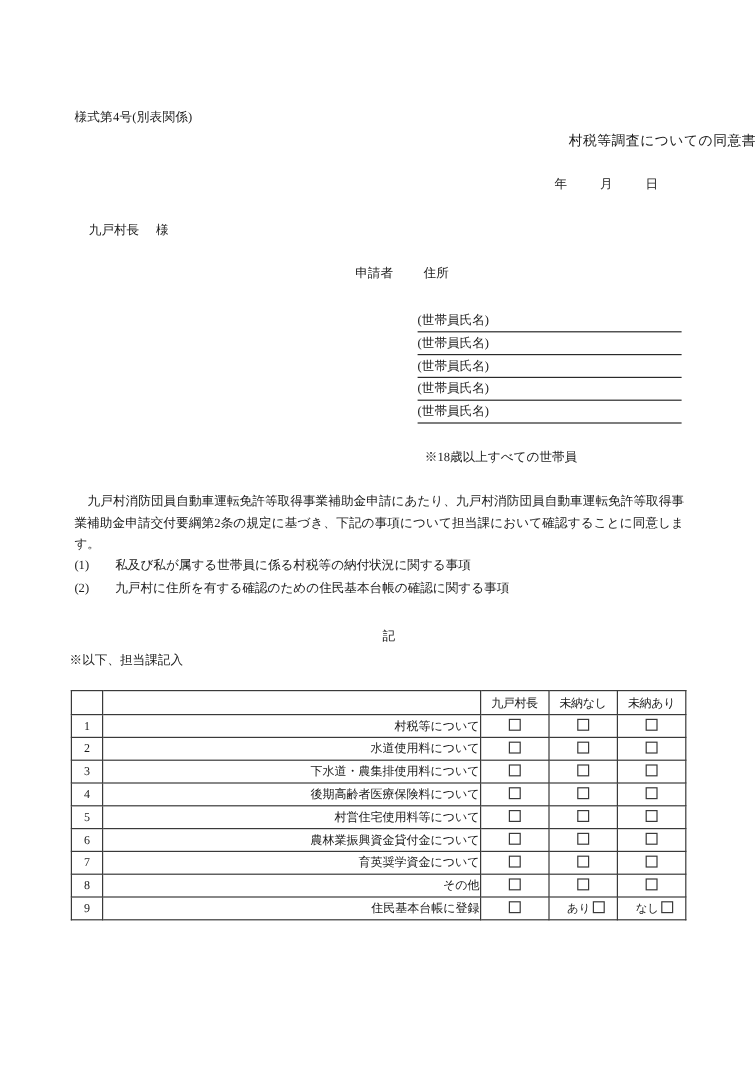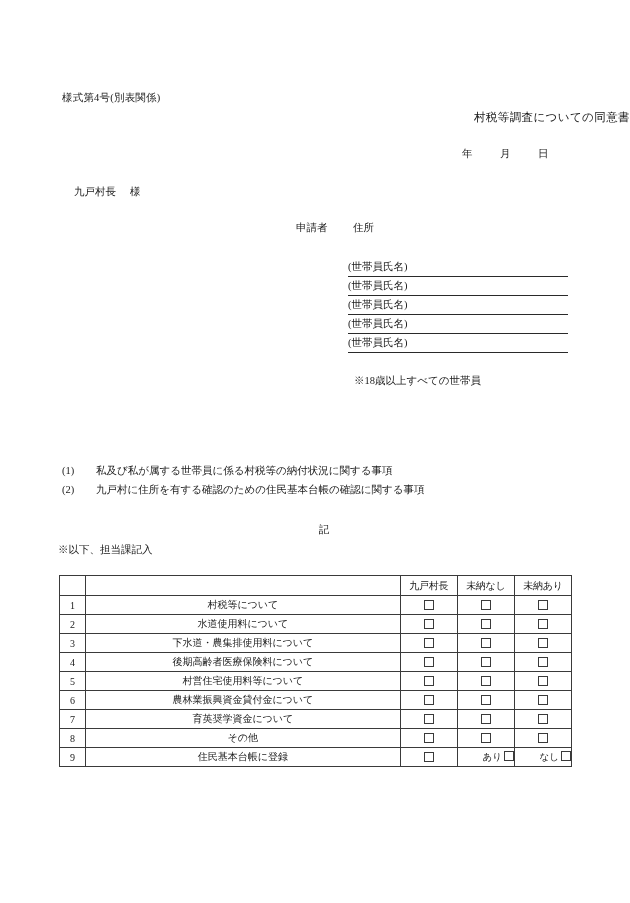--- a/index.html
+++ b/index.html
@@ -184,30 +184,30 @@
     letter-spacing: -0.3px;
   }
   .check-table thead th.blank-no,
   .check-table thead th.blank-item { border-bottom: 1px solid #3a3a3a; }
 
   .cell-no {
     text-align: center;
     font-size: 10px;
   }
   .cell-item {
-    text-align: center;
+    text-align: right;
     padding-left: 7px;
     white-space: nowrap;
     font-size: 10.5px;
   }
   .cell-check {
     text-align: center;
   }
   .cell-check.labeled {
-    text-align: right;
+    text-align: center;
     padding-left: 5px;
     white-space: nowrap;
   }
   .box {
     display: inline-block;
     width: 8px;
     height: 8px;
     border: 1px solid #3a3a3a;
     vertical-align: -1px;
   }
@@ -250,20 +250,21 @@
     <div class="sig-row member">
       <span class="sig-left">(世帯員氏名)</span>
     </div>
     <div class="sig-row member">
       <span class="sig-left">(世帯員氏名)</span>
     </div>
   </div>
 
   <div class="sig-note">※18歳以上すべての世帯員</div>
 
+  <div class="body-para">九戸村消防団員自動車運転免許等取得事業補助金申請にあたり、九戸村消防団員自動車運転免許等取得事業補助金申請交付要綱第2条の規定に基づき、下記の事項について担当課において確認することに同意します。</div>
 
   <div class="clause clause-1">
     <span class="num">(1)</span><span>私及び私が属する世帯員に係る村税等の納付状況に関する事項</span>
   </div>
   <div class="clause clause-2">
     <span class="num">(2)</span><span>九戸村に住所を有する確認のための住民基本台帳の確認に関する事項</span>
   </div>
 
   <div class="ki-mark">記</div>
   <div class="admin-note">※以下、担当課記入</div>

